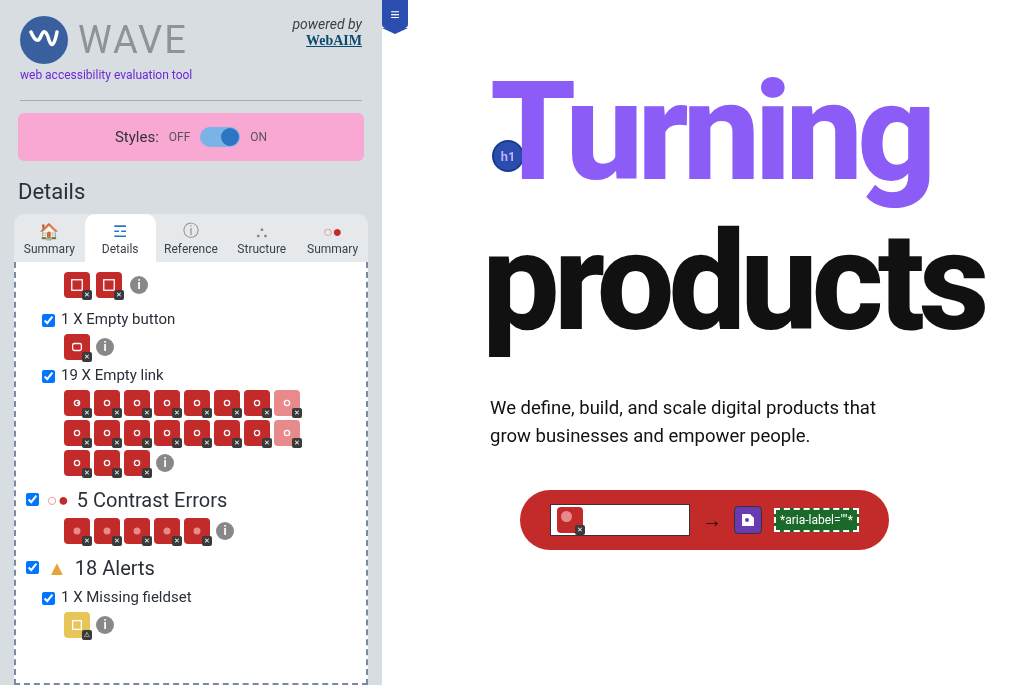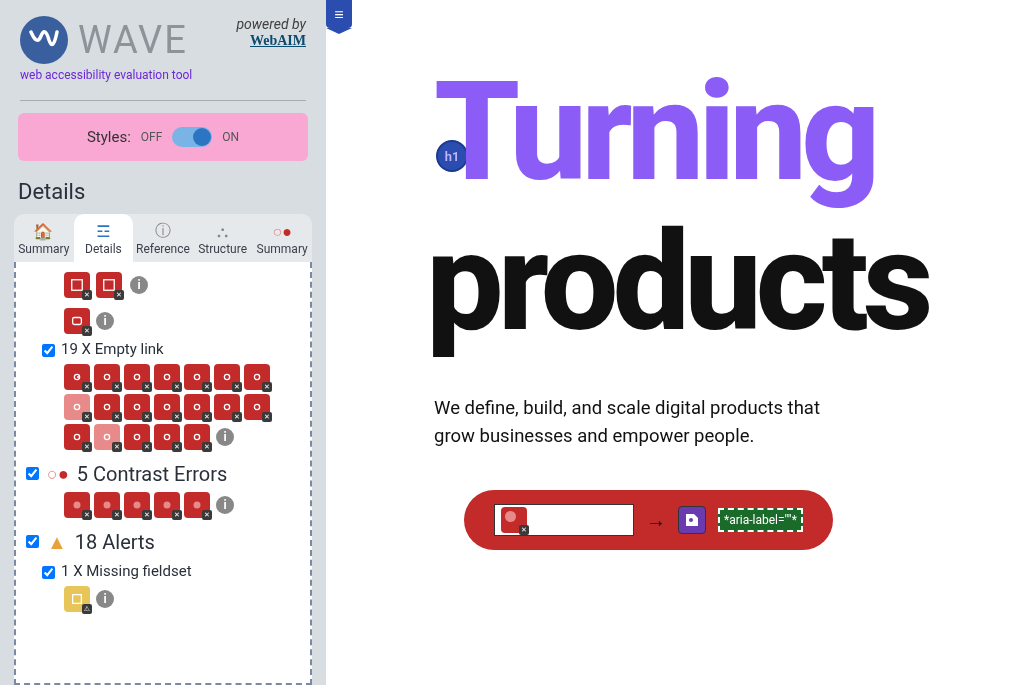--- a/index.html
+++ b/index.html
@@ -1,18 +1,18 @@
 <!DOCTYPE html>
 <html><head>
 <meta charset="utf-8">
 <style>
 * { margin: 0; padding: 0; box-sizing: border-box; font-family: -apple-system, BlinkMacSystemFont, "Segoe UI", Roboto, sans-serif; }
 body { width: 1016px; height: 685px; overflow: hidden; display: flex; background: #fff; }
 
-.sidebar { width: 326px; height: 100%; background: #d8dde1; display: flex; flex-direction: column; position: relative; }
+.sidebar { width: 382px; height: 100%; background: #d8dde1; display: flex; flex-direction: column; position: relative; }
 .sidebar-header { padding: 16px 20px 10px; display: flex; justify-content: space-between; align-items: flex-start; }
 .brand { display: flex; flex-direction: column; }
 .brand-top { display: flex; align-items: center; gap: 10px; }
 .brand-logo { width: 48px; height: 48px; border-radius: 50%; background: #3a5f9e; display: flex; align-items: center; justify-content: center; }
 .brand-logo svg { width: 30px; height: 24px; }
 .brand-name { font-size: 38px; font-weight: 400; color: #8e9399; letter-spacing: 2px; }
 .brand-sub { font-size: 12px; color: #6d28d9; margin-top: 4px; }
 .powered { text-align: right; font-size: 14px; }
 .powered-by { color: #404040; font-style: italic; }
 .powered-link { color: #0c4a6e; font-weight: 600; text-decoration: underline; font-family: Liberation Serif, serif; }
@@ -126,20 +126,24 @@
           </svg>
         </span>
       <span class="error-icon">
           <svg viewBox="0 0 16 16">
             <rect x="2" y="2" width="12" height="12" fill="none" stroke="#fff" stroke-width="1.5"></rect>
           </svg>
         </span>
       <span class="info-icon">i</span>
     </div>
 
+    <div class="issue-row">
+      <input type="checkbox" checked="" style="">
+      <span class="issue-label">1 X Empty button</span>
+    </div>
     <div class="icon-grid">
       <span class="error-icon">
           <svg viewBox="0 0 16 16">
             <rect x="3" y="4" width="10" height="8" rx="2" fill="none" stroke="#fff" stroke-width="1.5"></rect>
           </svg>
         </span>
       <span class="info-icon">i</span>
     </div>
 
     <div class="issue-row">

